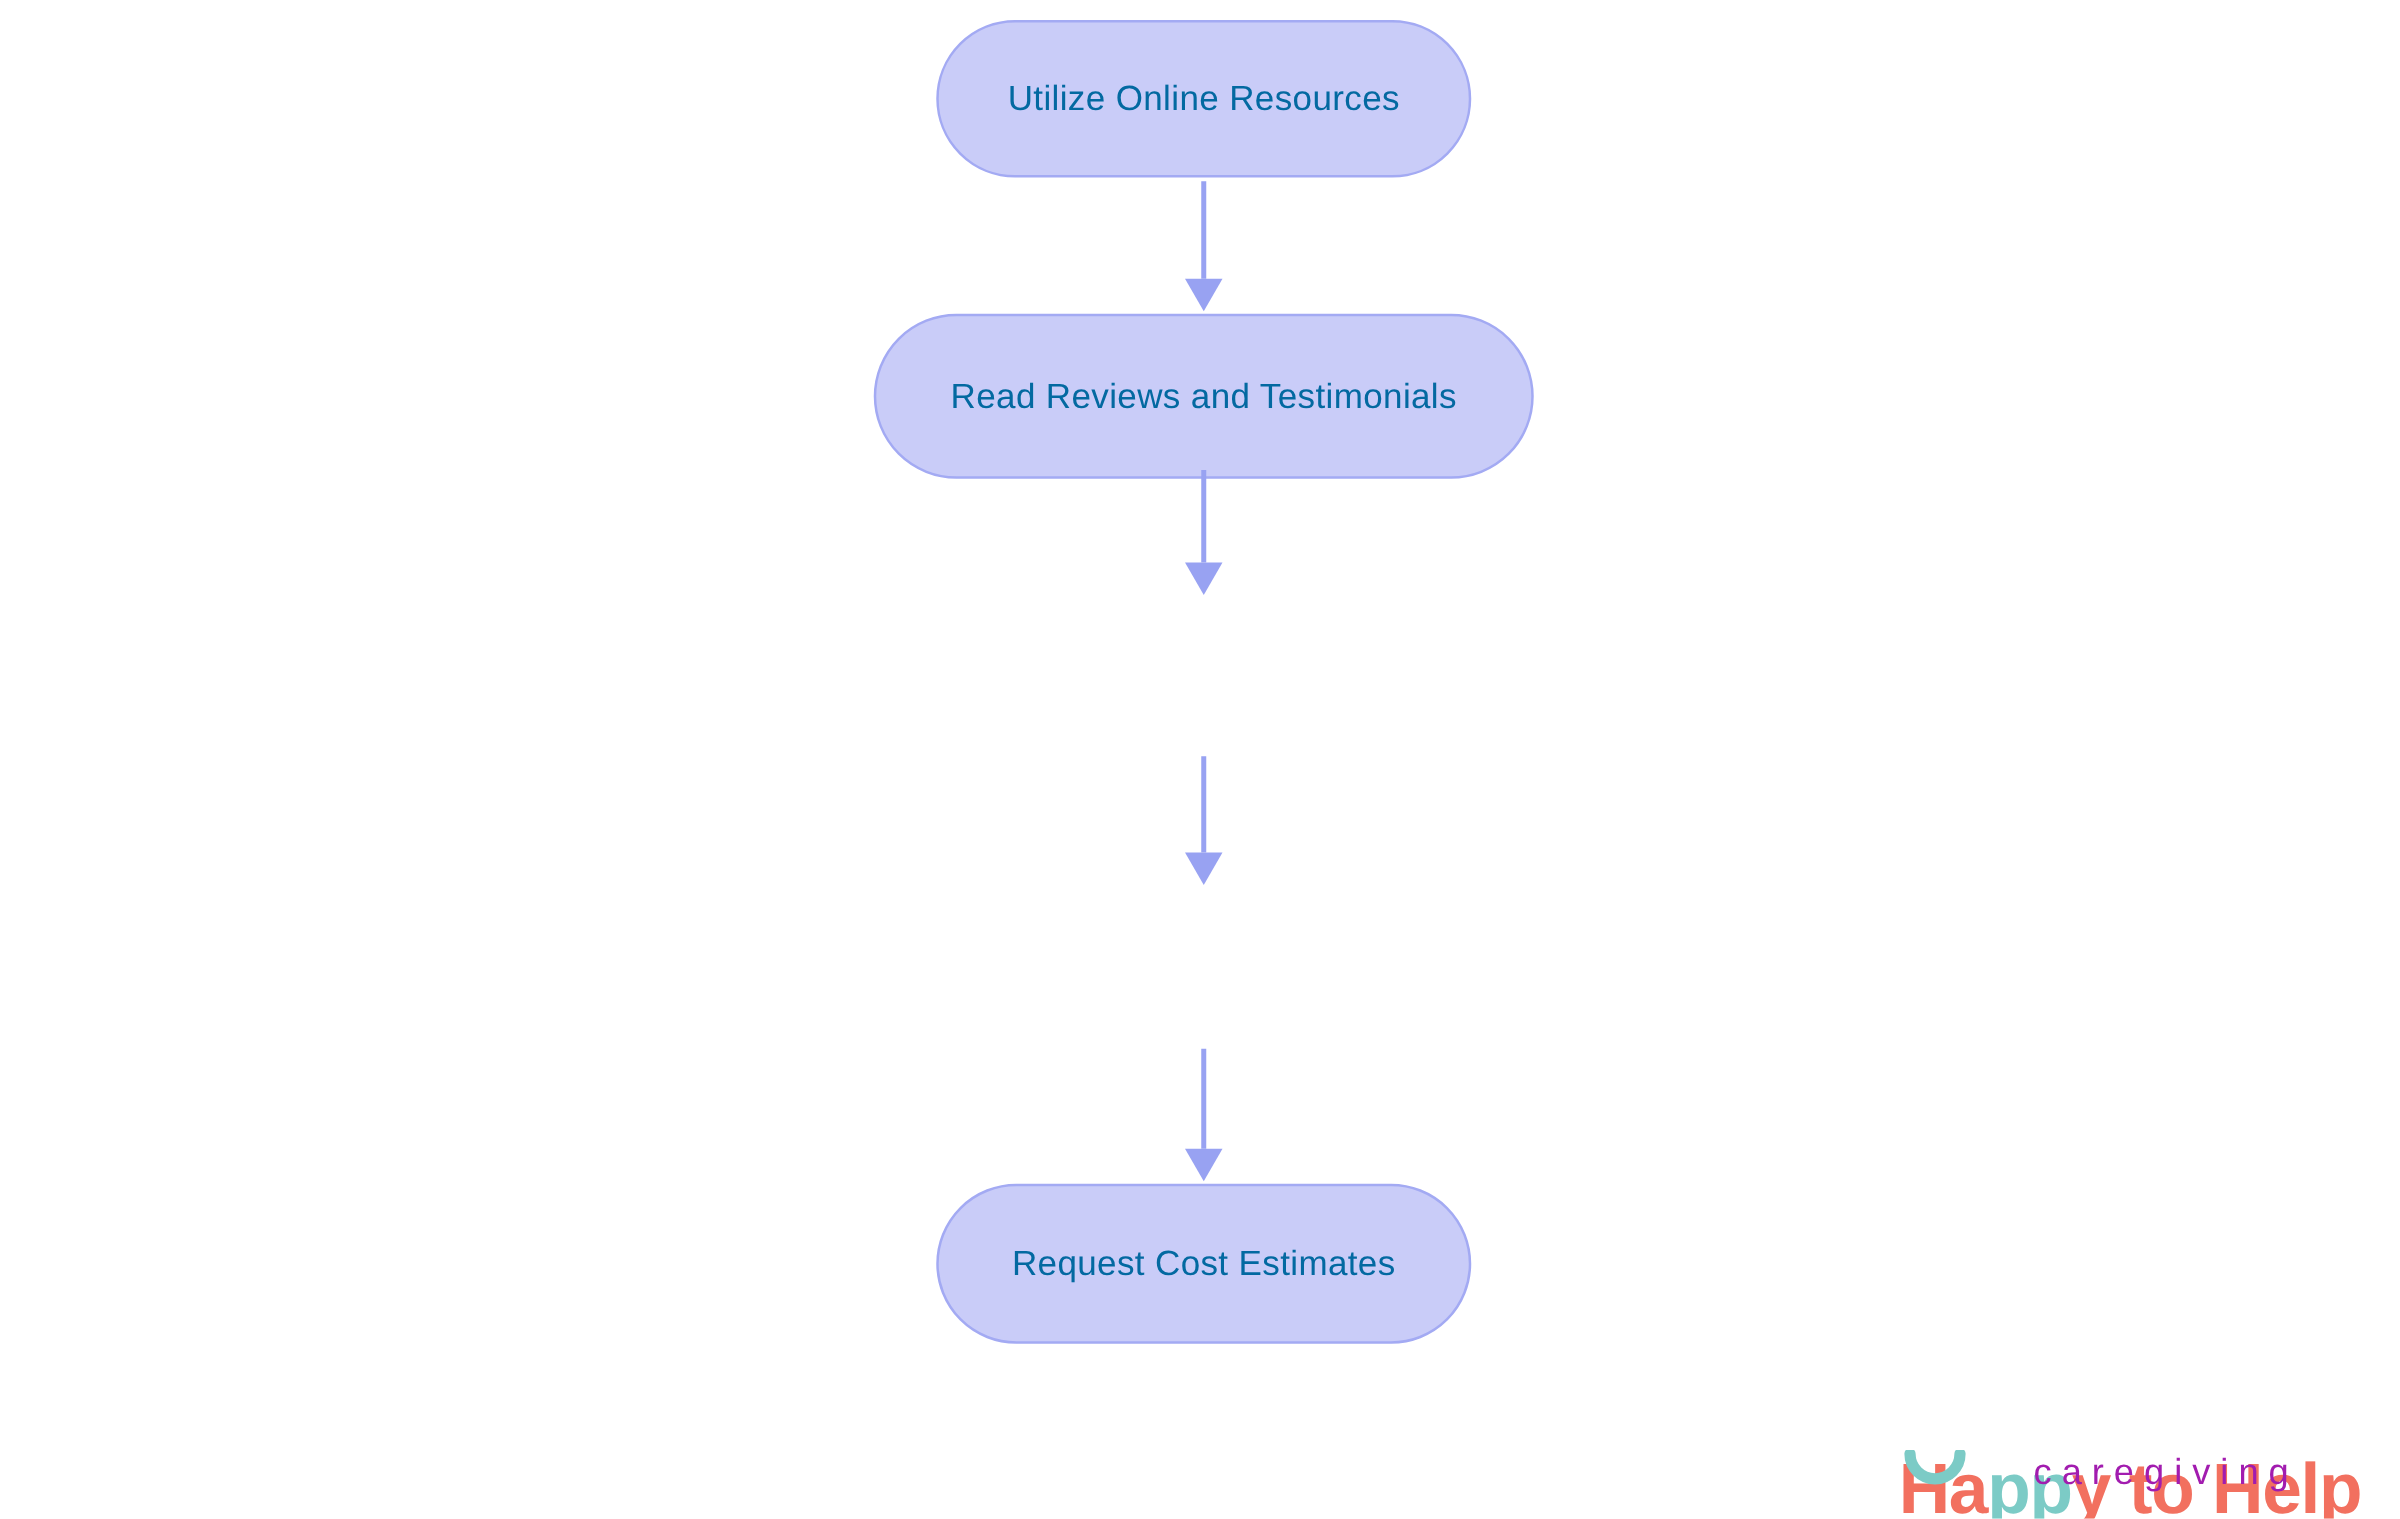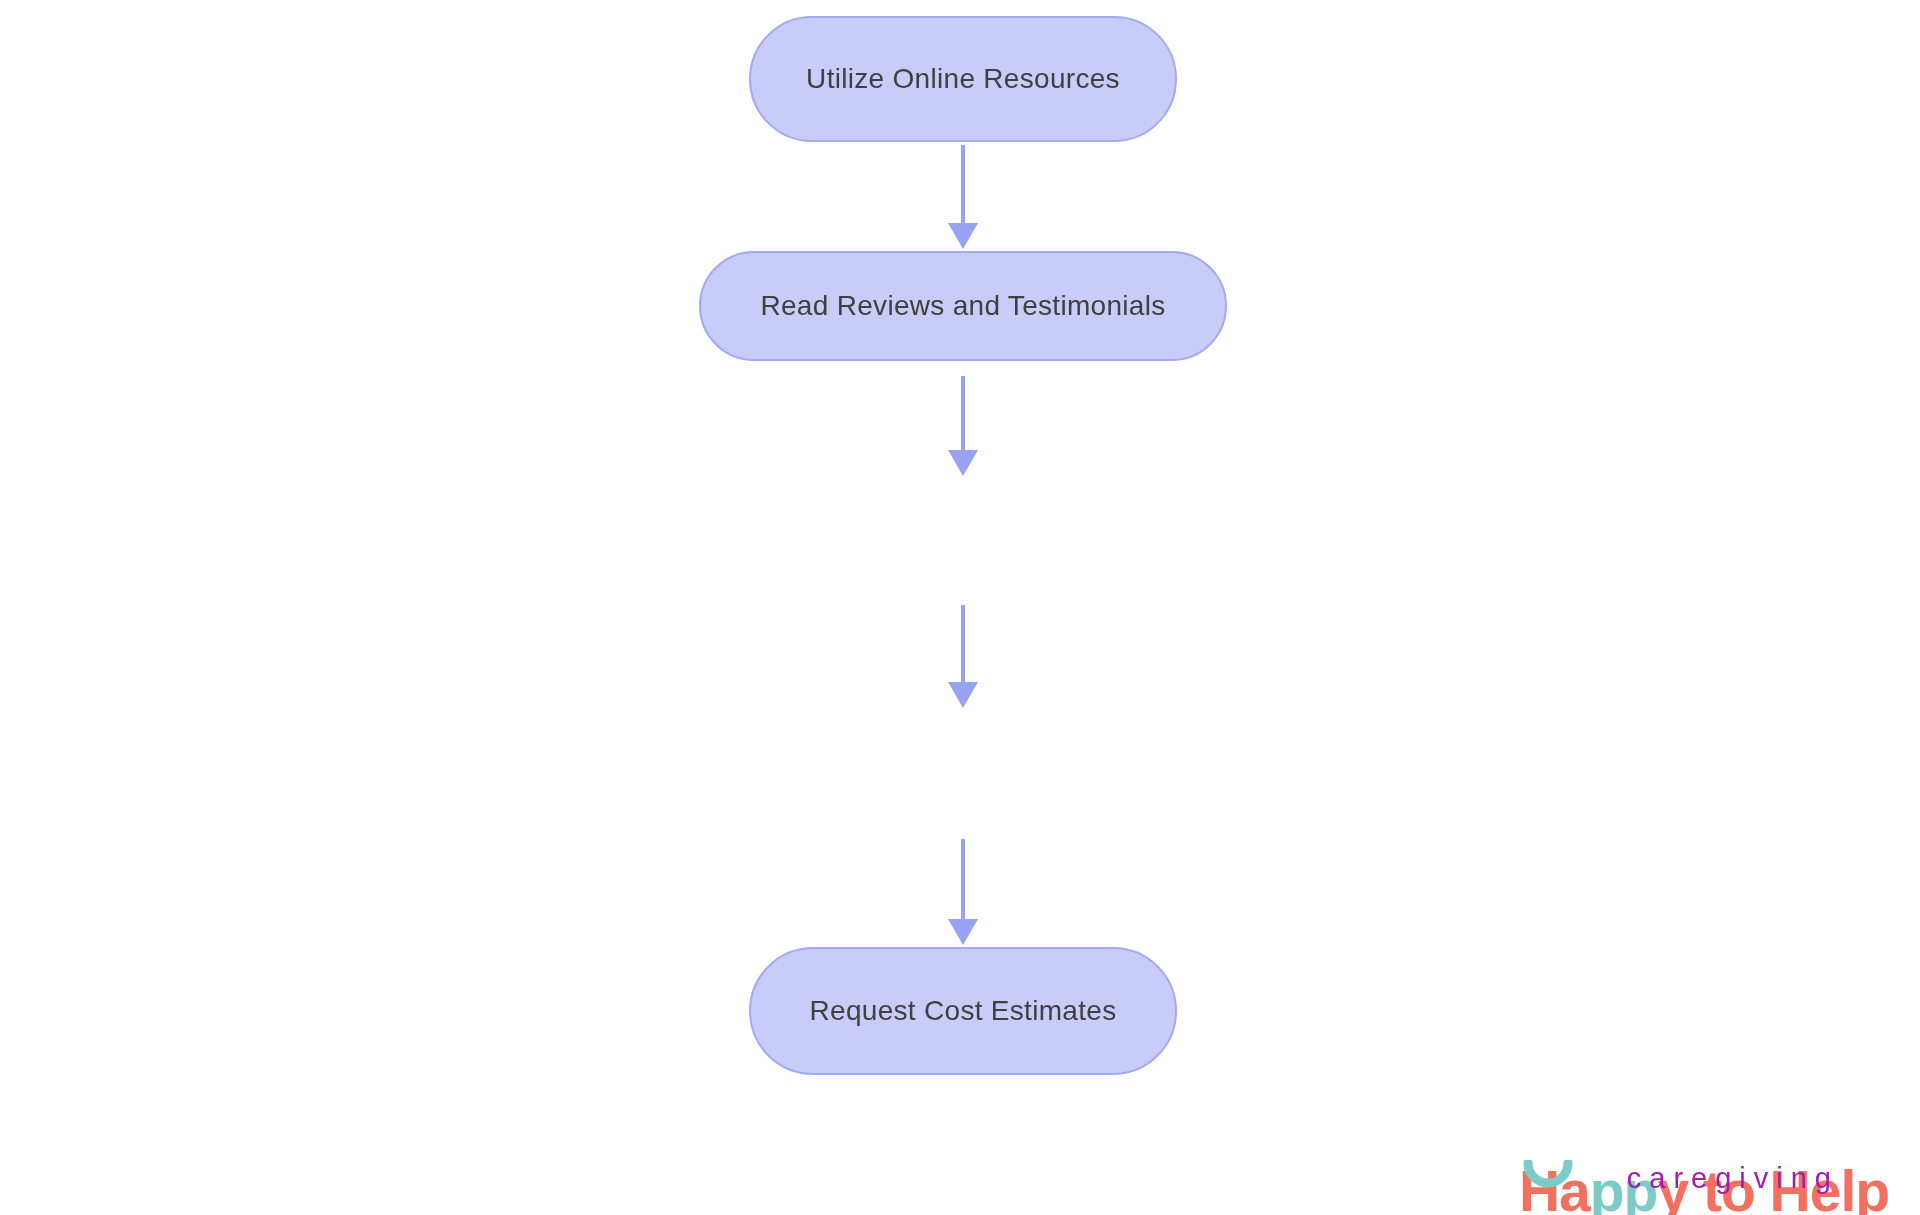--- a/index.html
+++ b/index.html
@@ -4,25 +4,25 @@
 <style>
   html,body{margin:0;padding:0;background:#ffffff;}
   .canvas{
     position:relative;width:1920px;height:1215px;background:#ffffff;
     overflow:hidden;font-family:"Liberation Sans",sans-serif;
   }
   
   .node{
     position:absolute;display:flex;align-items:center;justify-content:center;
     background:#c9ccf8;border:2px solid #a3aaf3;border-radius:70px;
-    color:#404040;font-size:28px;letter-spacing:.3px;text-align:center;
+    color:#0369a1;font-size:28px;letter-spacing:.3px;text-align:center;
     box-sizing:border-box;
   }
   .n0{left:749px;top:16px;width:428px;height:126px;}
-  .n1{left:699px;top:251px;width:528px;height:110px;}
+  .n1{left:699px;top:251px;width:528px;height:132px;}
   .n2{left:675px;top:478px;width:576px;height:124px;}
   .n3{left:735px;top:710px;width:456px;height:126px;}
   .n4{left:749px;top:947px;width:428px;height:128px;}
   
   .arrow{
     position:absolute;left:948px;width:30px;
     display:flex;flex-direction:column;align-items:center;
   }
   .arrow .line{width:4px;flex:1;background:#98a2f2;}
   .arrow .head{

